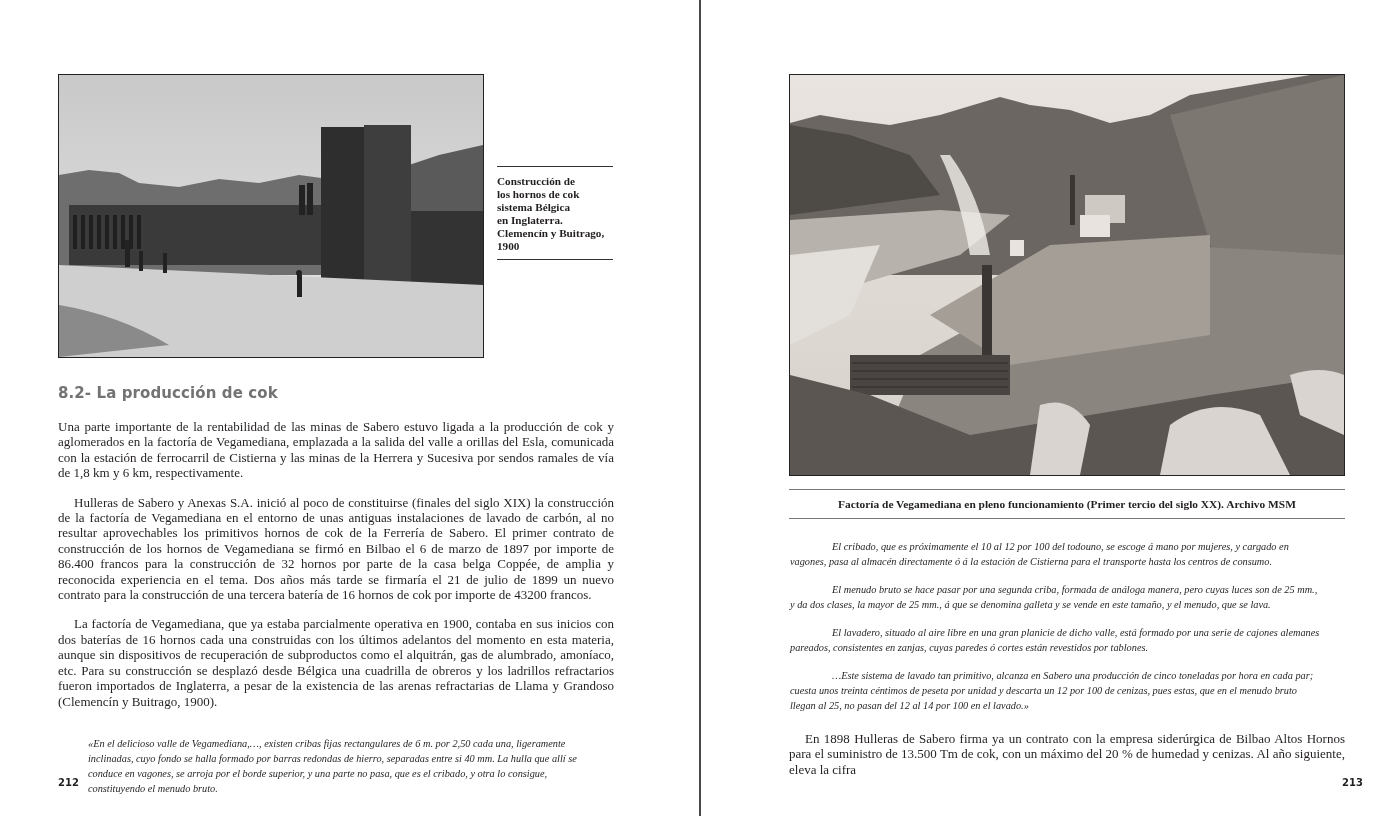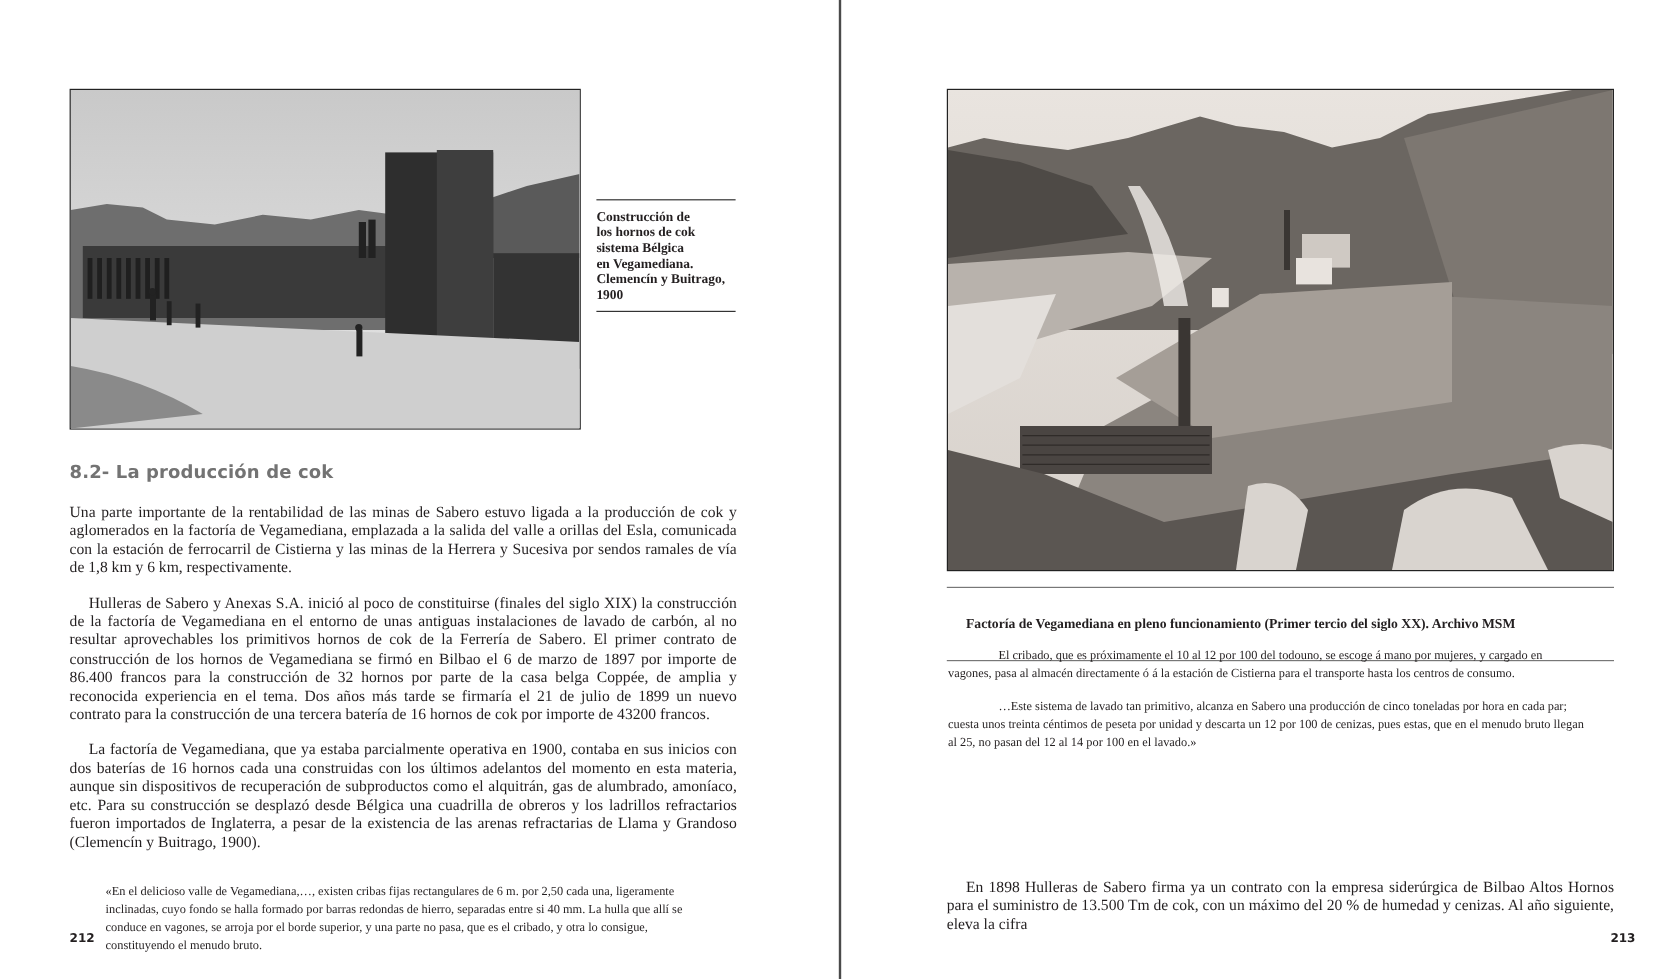--- a/index.html
+++ b/index.html
@@ -22,29 +22,29 @@
   .caption-box p { margin: 0; font-weight: bold; font-size: 11.2px; line-height: 13px; color: #231f20; }
 
   .section-title { position: absolute; left: 58px; top: 384px; margin: 0;
     font-family: "DejaVu Sans", "Liberation Sans", sans-serif; font-size: 15px; font-weight: bold; color: #737373; letter-spacing: 0.1px; }
 
   .body-text { position: absolute; left: 58px; width: 556px; }
   .body-text p { margin: 0 0 14px 0; font-size: 13px; line-height: 15.4px; text-align: justify; }
   .body-text p.indent { text-indent: 16px; }
   #body-left { top: 419px; }
 
-  .quote { position: absolute; font-size: 10.3px; line-height: 15px; color: #231f20; }
+  .quote { position: absolute; font-style: italic; font-size: 10.3px; line-height: 15px; color: #231f20; }
   .quote p { margin: 0 0 11px 0; text-align: left; }
   #quote-left { left: 88px; top: 736px; width: 498px; }
   #quote-right { left: 88px; top: 539px; width: 530px; }
   #quote-right p { text-indent: 42px; margin-bottom: 13px; }
 
   .photo-caption-right { position: absolute; left: 87px; top: 489px; width: 556px;
     border-top: 1px solid #777; border-bottom: 1px solid #777; padding: 8px 0 7px 0; }
-  .photo-caption-right p { margin: 16px; font-weight: bold; font-size: 11.4px; line-height: 13px; }
+  .photo-caption-right p { margin: 0; font-weight: bold; font-size: 11.4px; line-height: 13px; text-align: center; }
 
   #body-right { left: 87px; top: 731px; width: 556px; }
   #body-right p { text-indent: 16px; }
 
   .folio { position: absolute; top: 777px; font-family: "DejaVu Sans", "Liberation Sans", sans-serif;
     font-weight: bold; font-size: 10px; color: #231f20; }
   #folio-left { left: 58px; text-align: center; }
   #folio-right { left: 640px; }
 </style>
 </head>
@@ -98,21 +98,21 @@
         <rect x="240" y="110" width="6" height="30"></rect>
           <rect x="248" y="108" width="6" height="32"></rect>
       </g>
     </svg>
   </div>
 
   <div class="caption-box">
     <p>Construcción de</p>
     <p>los hornos de cok</p>
     <p>sistema Bélgica</p>
-    <p>en Vegamediana.</p>
+    <p>en Inglaterra.</p>
     <p>Clemencín y Buitrago,</p>
     <p>1900</p>
   </div>
 
   <h2 class="section-title">8.2- La producción de cok</h2>
 
   <div class="body-text" id="body-left">
     <p>Una parte importante de la rentabilidad de las minas de Sabero estuvo ligada a la producción de cok y aglomerados en la factoría de Vegamediana, emplazada a la salida del valle a orillas del Esla, comunicada con la estación de ferrocarril de Cistierna y las minas de la Herrera y Sucesiva por sendos ramales de vía de 1,8 km y 6 km, respectivamente.</p>
     <p class="indent">Hulleras de Sabero y Anexas S.A. inició al poco de constituirse (finales del siglo XIX) la construcción de la factoría de Vegamediana en el entorno de unas antiguas instalaciones de lavado de carbón, al no resultar aprovechables los primitivos hornos de cok de la Ferrería de Sabero. El primer contrato de construcción de los hornos de Vegamediana se firmó en Bilbao el 6 de marzo de 1897 por importe de 86.400 francos para la construcción de 32 hornos por parte de la casa belga Coppée, de amplia y reconocida experiencia en el tema. Dos años más tarde se firmaría el 21 de julio de 1899 un nuevo contrato para la construcción de una tercera batería de 16 hornos de cok por importe de 43200 francos.</p>
     <p class="indent">La factoría de Vegamediana, que ya estaba parcialmente operativa en 1900, contaba en sus inicios con dos baterías de 16 hornos cada una construidas con los últimos adelantos del momento en esta materia, aunque sin dispositivos de recuperación de subproductos como el alquitrán, gas de alumbrado, amoníaco, etc. Para su construcción se desplazó desde Bélgica una cuadrilla de obreros y los ladrillos refractarios fueron importados de Inglaterra, a pesar de la existencia de las arenas refractarias de Llama y Grandoso (Clemencín y Buitrago, 1900).</p>
@@ -164,20 +164,22 @@
       </g>
     </svg>
   </div>
 
   <div class="photo-caption-right">
     <p>Factoría de Vegamediana en pleno funcionamiento (Primer tercio del siglo XX). Archivo MSM</p>
   </div>
 
   <div class="quote" id="quote-right">
     <p>El cribado, que es próximamente el 10 al 12 por 100 del todouno, se escoge á mano por mujeres, y cargado en vagones, pasa al almacén directamente ó á la estación de Cistierna para el transporte hasta los centros de consumo.</p>
+    <p>El menudo bruto se hace pasar por una segunda criba, formada de análoga manera, pero cuyas luces son de 25 mm., y  da dos clases, la mayor de 25 mm., á que se denomina galleta y se vende en este tamaño, y el menudo, que se lava.</p>
+    <p>El lavadero, situado al aire libre en una gran planicie de dicho valle, está formado por una serie de cajones alemanes pareados, consistentes en zanjas, cuyas paredes ó cortes están revestidos por tablones.</p>
     <p>…Este sistema de lavado tan primitivo, alcanza en Sabero una producción de cinco toneladas por hora en cada par; cuesta unos treinta céntimos de peseta por unidad y descarta un 12 por 100 de cenizas, pues estas, que en el menudo bruto llegan al 25, no pasan del 12 al 14 por 100 en el lavado.»</p>
   </div>
 
   <div class="body-text" id="body-right">
     <p>En 1898 Hulleras de Sabero firma ya un contrato con la empresa siderúrgica de Bilbao Altos Hornos para el suministro de 13.500 Tm de cok, con un máximo del 20 % de humedad y cenizas. Al año siguiente, eleva la cifra</p>
   </div>
 
   <div class="folio" id="folio-right">213</div>
 </div>
 

